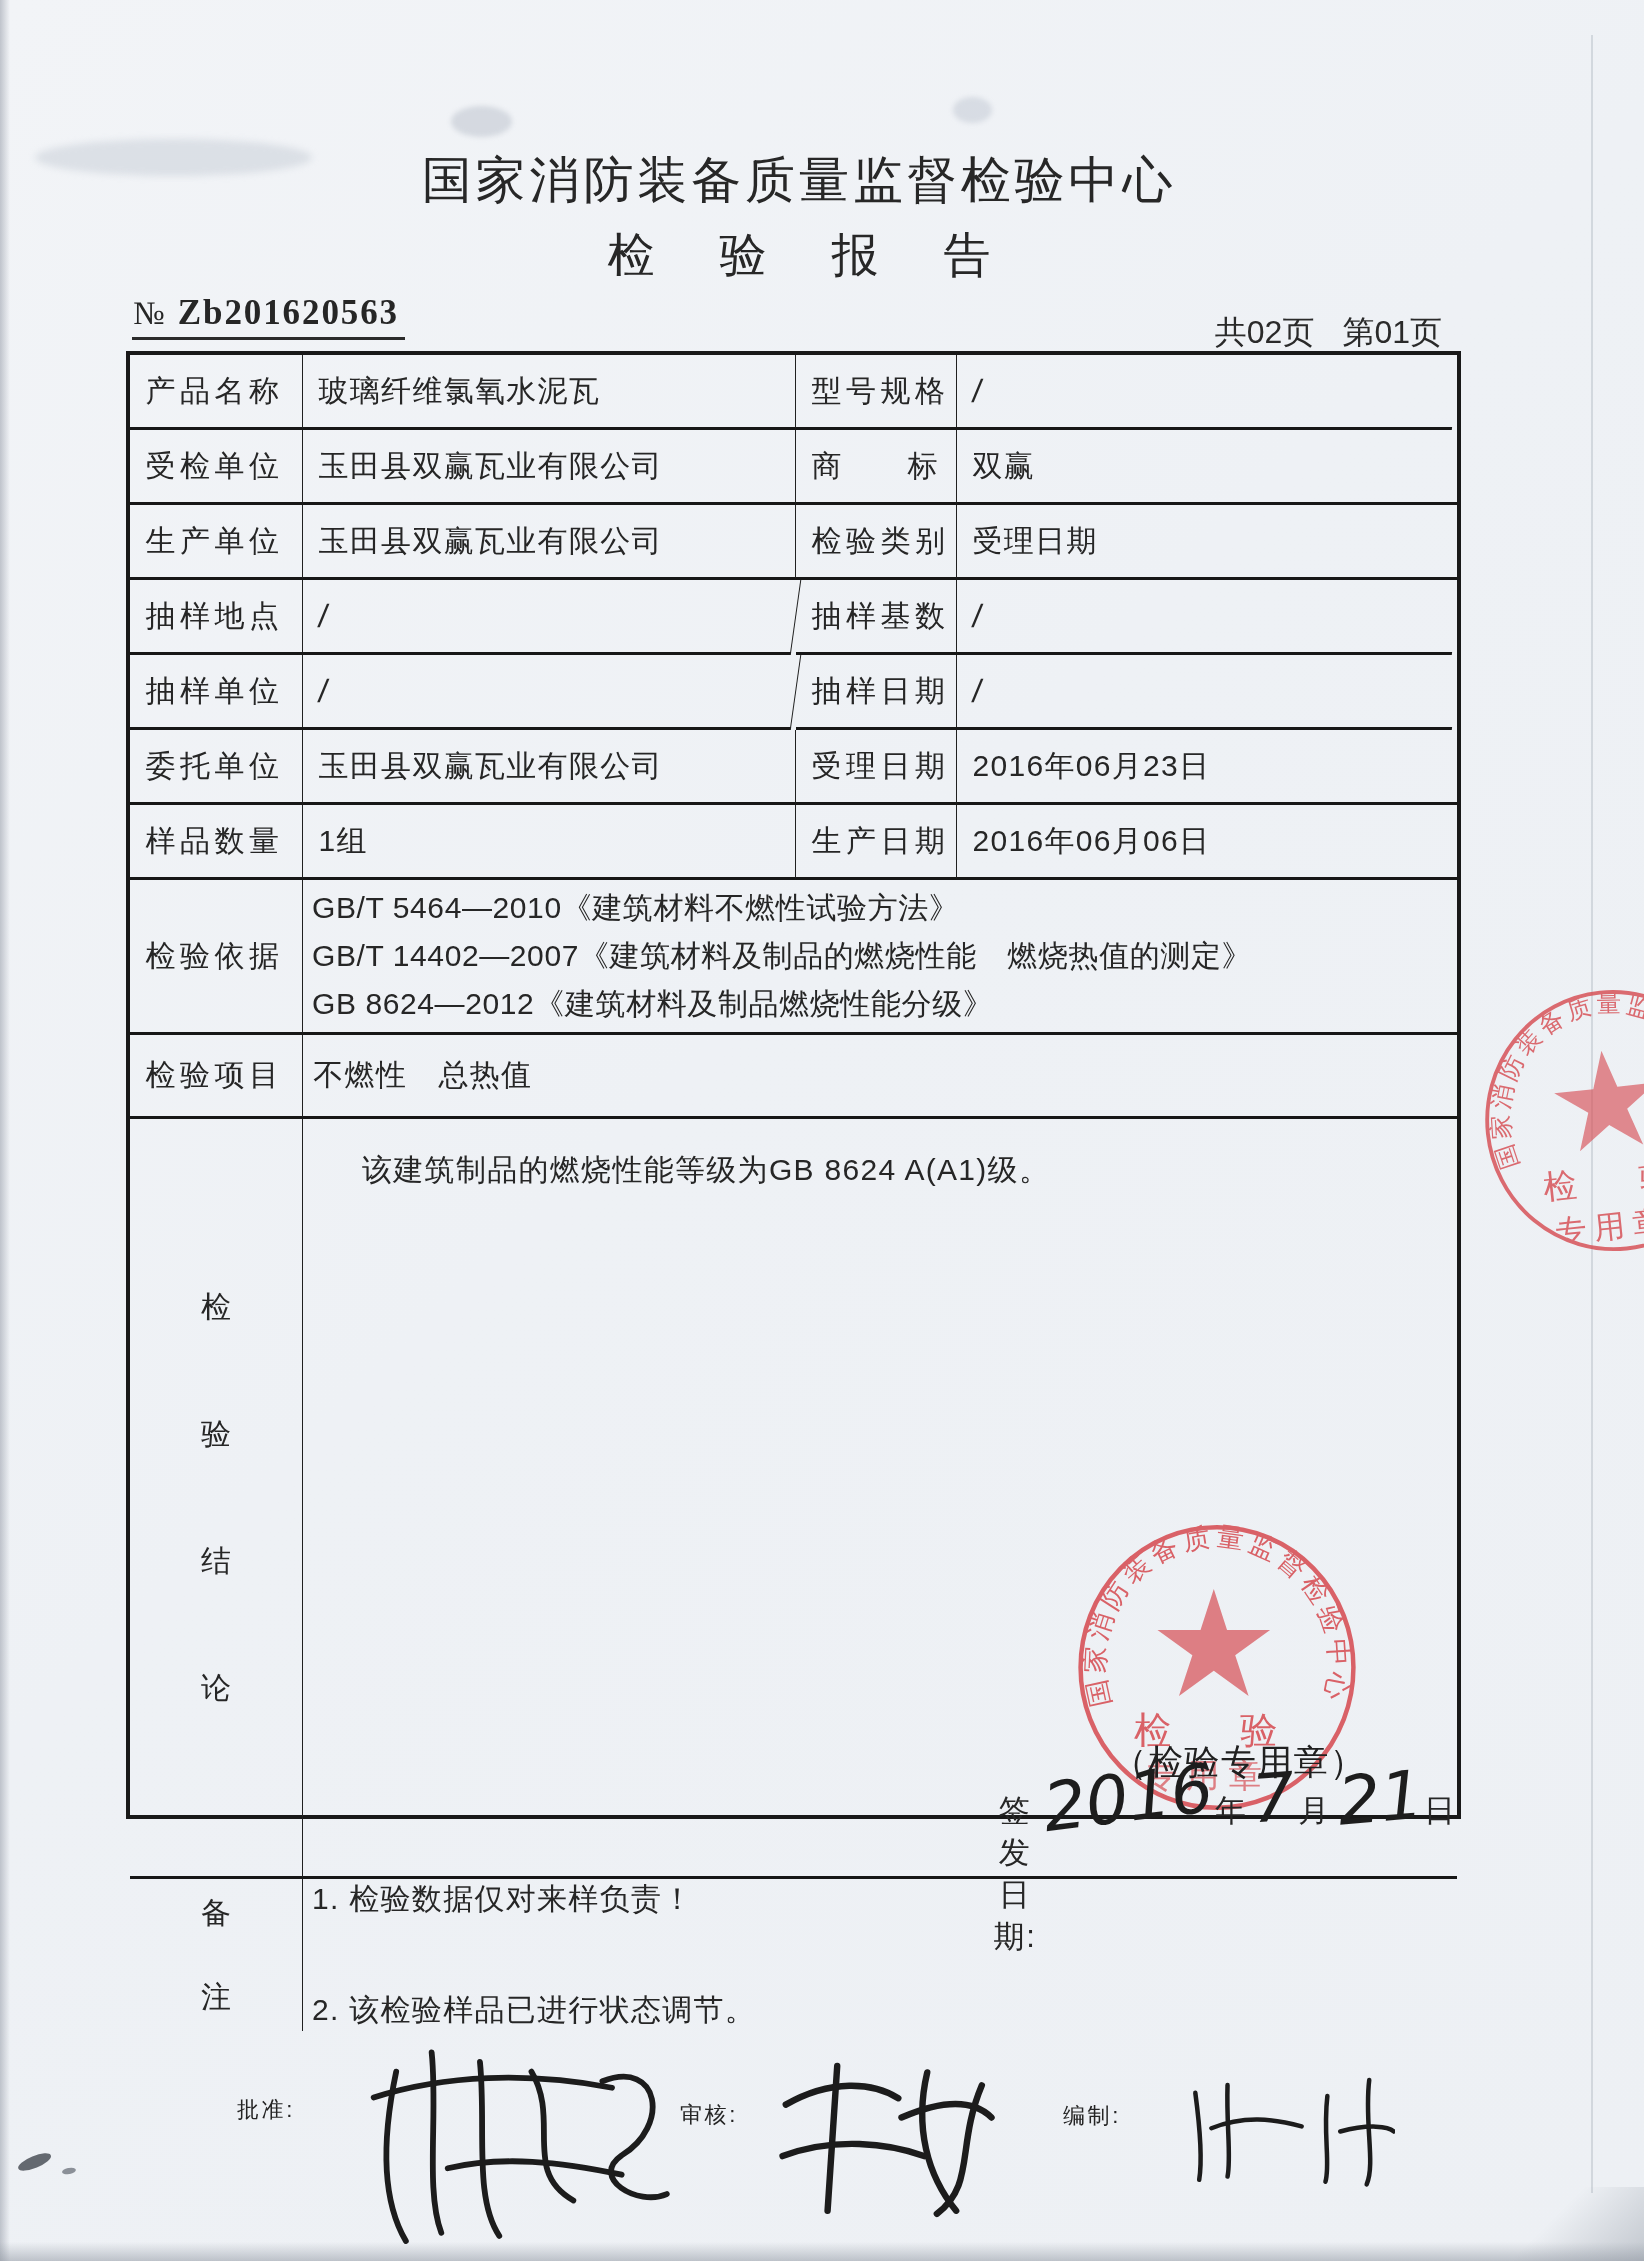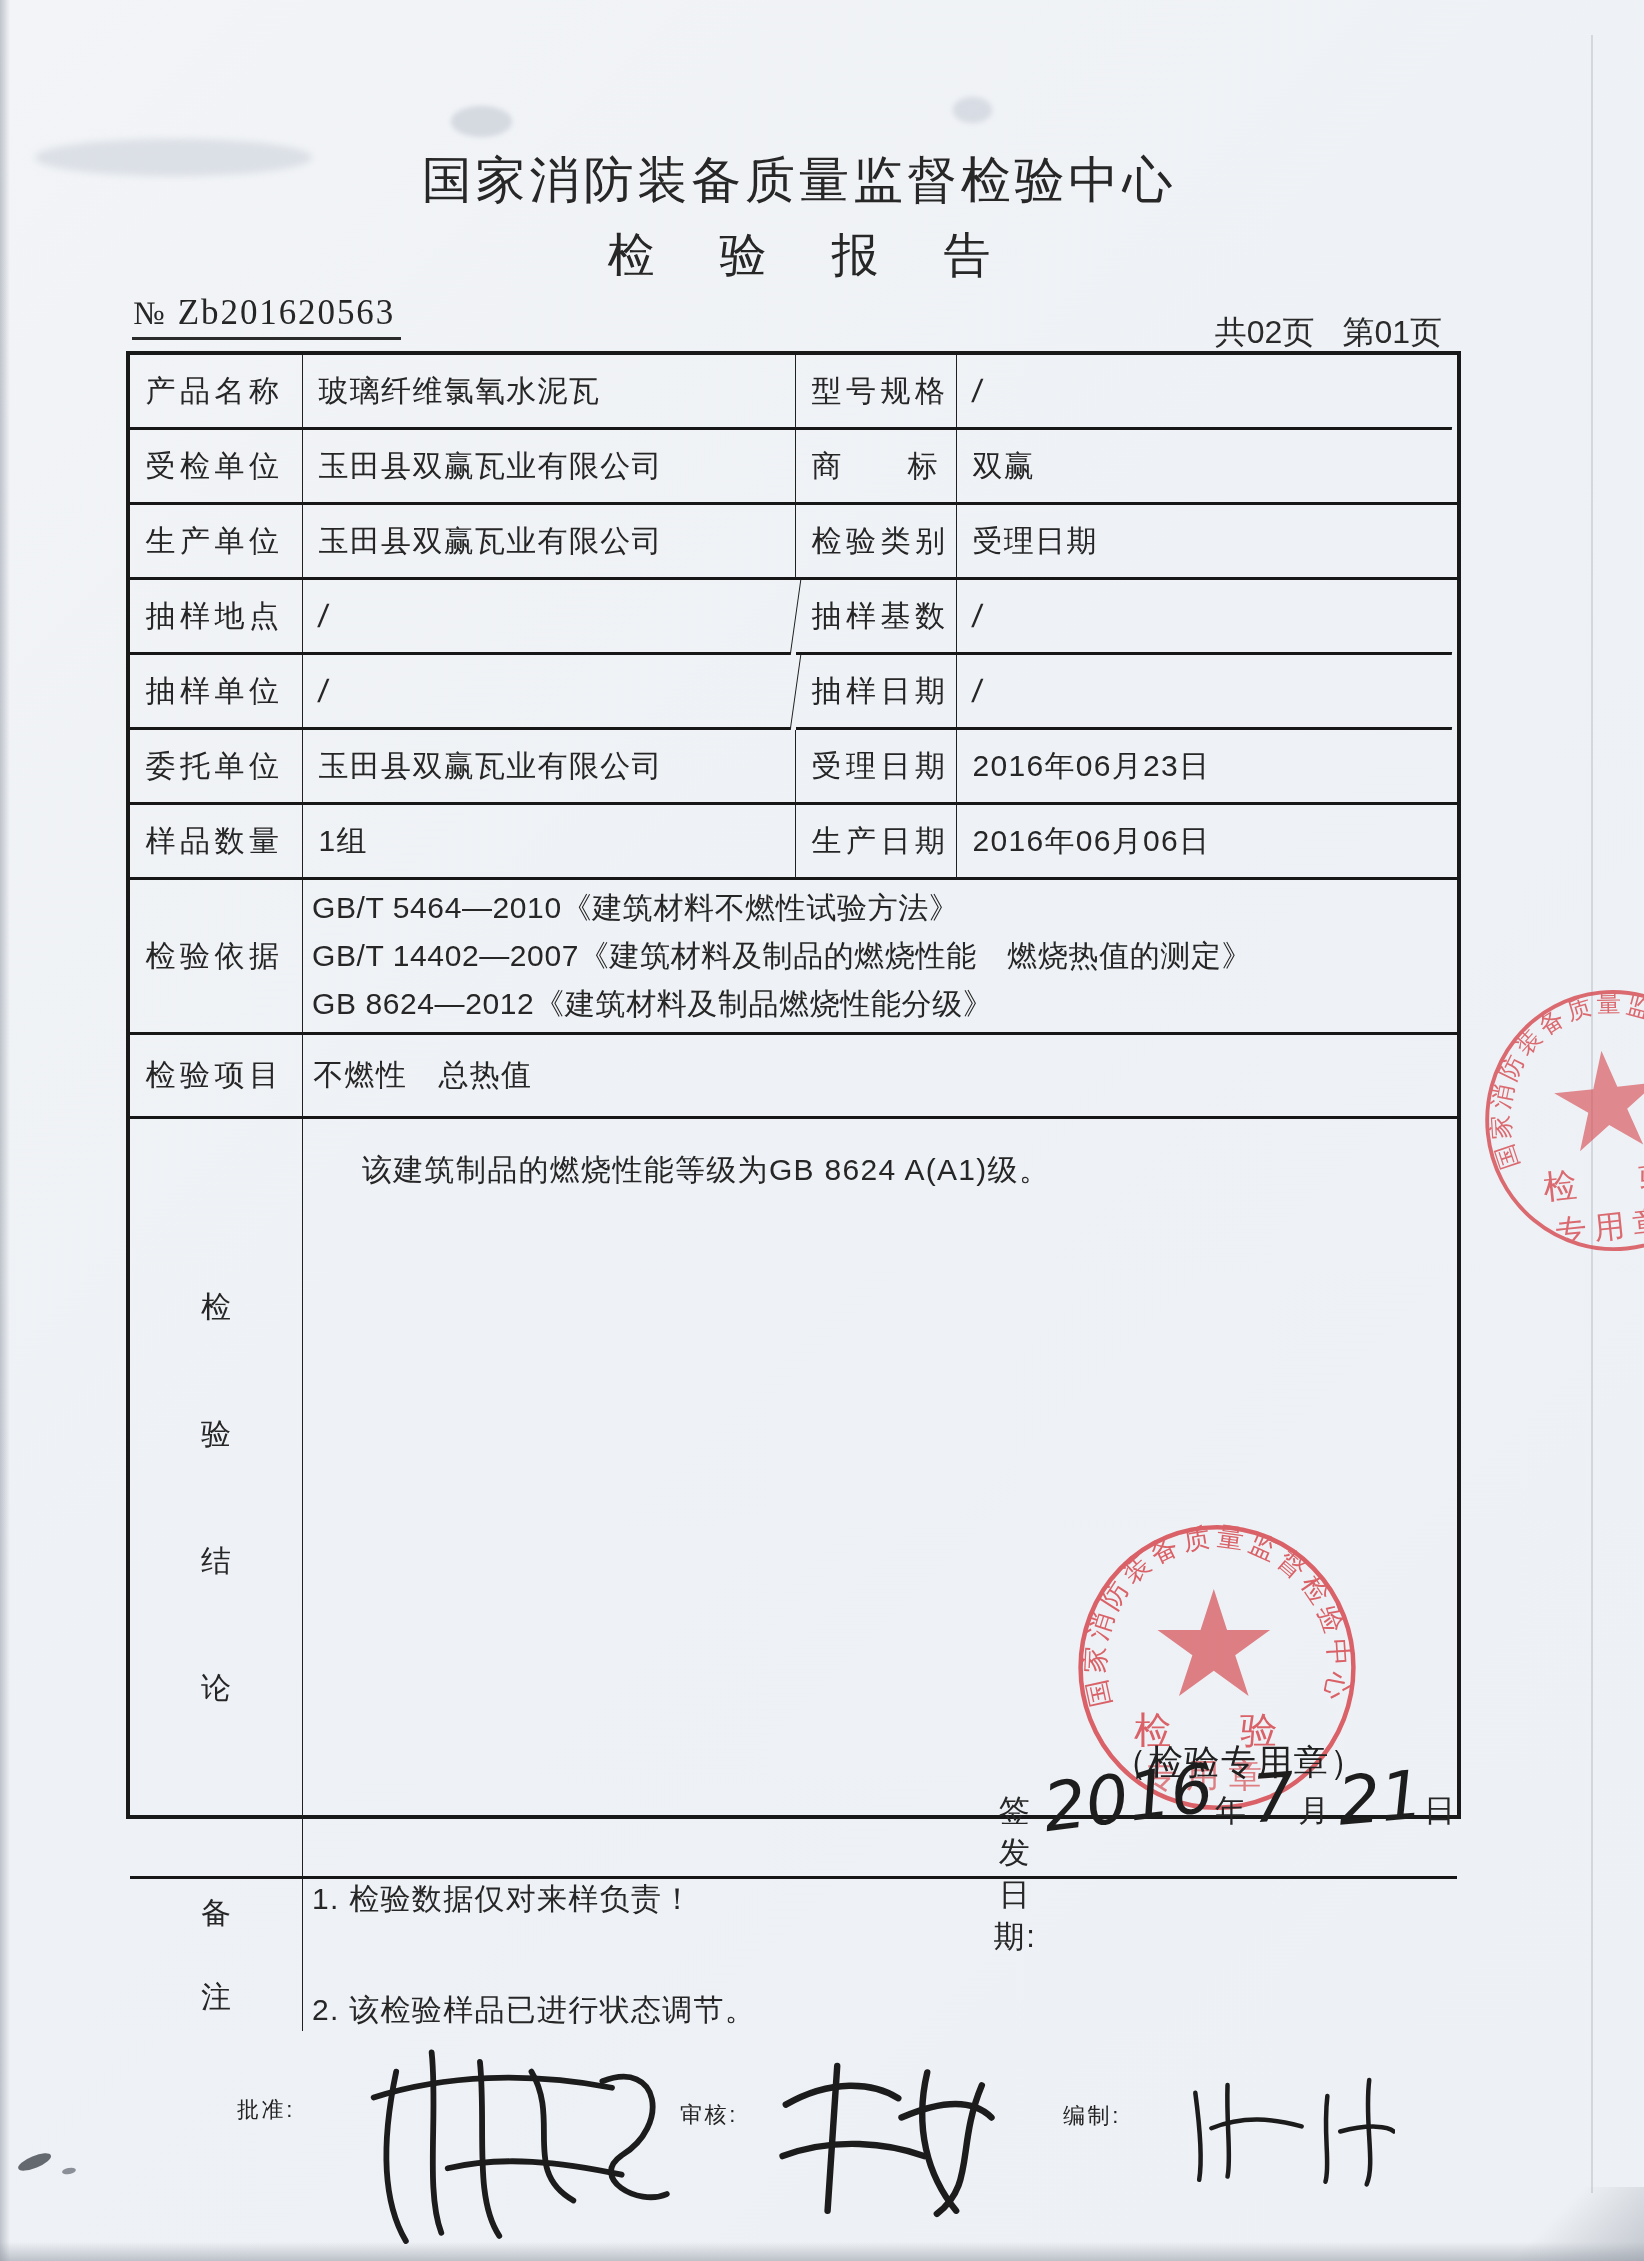--- a/index.html
+++ b/index.html
@@ -28,21 +28,21 @@
   
   .org-name{position:absolute;top:147px;left:0;width:1598px;text-align:center;
     font-size:50px;letter-spacing:3.9px;font-weight:400;color:#272727;}
   .report-title{position:absolute;top:224px;left:0;width:1598px;text-align:center;
     font-size:47px;letter-spacing:26px;padding-left:26px;box-sizing:border-box;
     font-weight:400;color:#272727;}
   .report-no{position:absolute;top:293px;left:132px;display:flex;align-items:baseline;gap:13px;
     border-bottom:3.2px solid #2b2b2b;padding:0 6.4px 3.9px 1.3px;
     font-family:"Liberation Serif", serif;}
   .report-no .nosym{font-size:33px;}
-  .report-no .noval{font-size:35px;letter-spacing:1.9px;font-weight:400;}
+  .report-no .noval{font-size:35px;letter-spacing:1.9px;font-weight:700;}
   .page-info{position:absolute;top:311px;right:202px;font-size:32px;display:flex;gap:28px;color:#2a2a2a;}
   
   .tbl{position:absolute;left:126px;top:351px;width:1335px;height:1468px;box-sizing:border-box;
     border:4.5px solid #191919;display:grid;
     grid-template-columns:173px 493px 161px 1fr;
     grid-template-rows:75px 75px 75px 75px 75px 75px 75px 155px 84px 760px 1fr;}
   .cell{box-sizing:border-box;border-right:1.9px solid #202020;border-bottom:3.2px solid #171717;
     display:flex;align-items:center;font-size:30px;color:#262626;}
   .cell.no-r{border-right:none;}
   .cell.no-b{border-bottom:none;}

